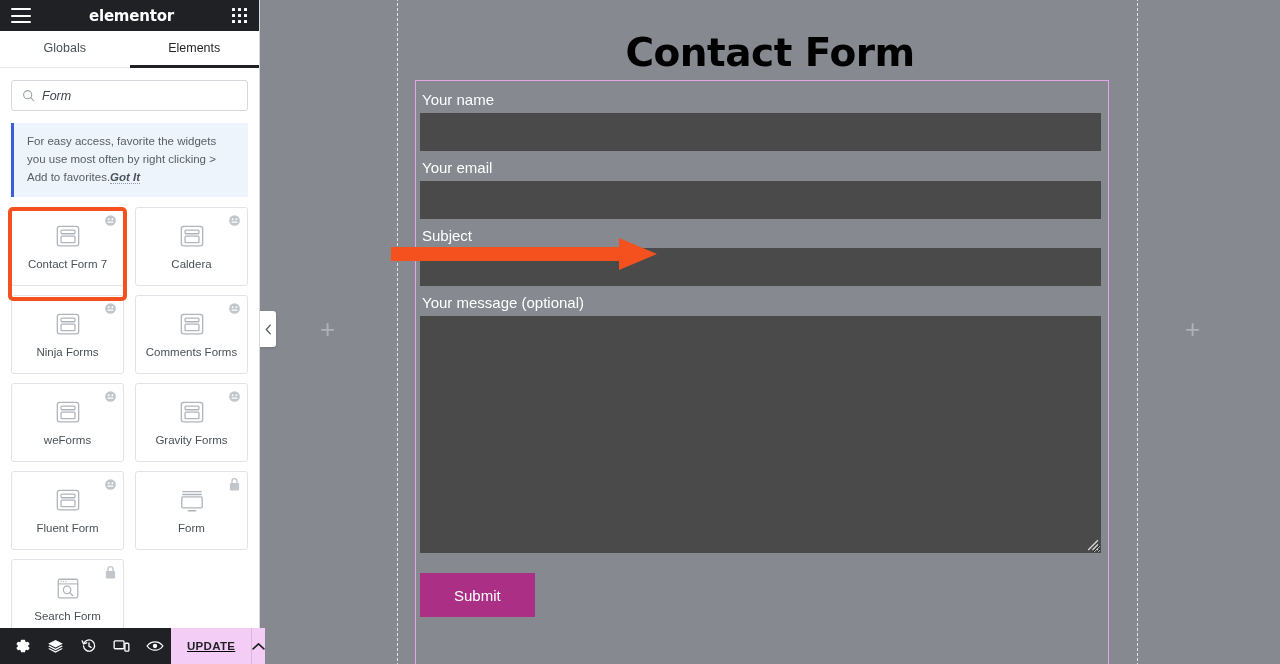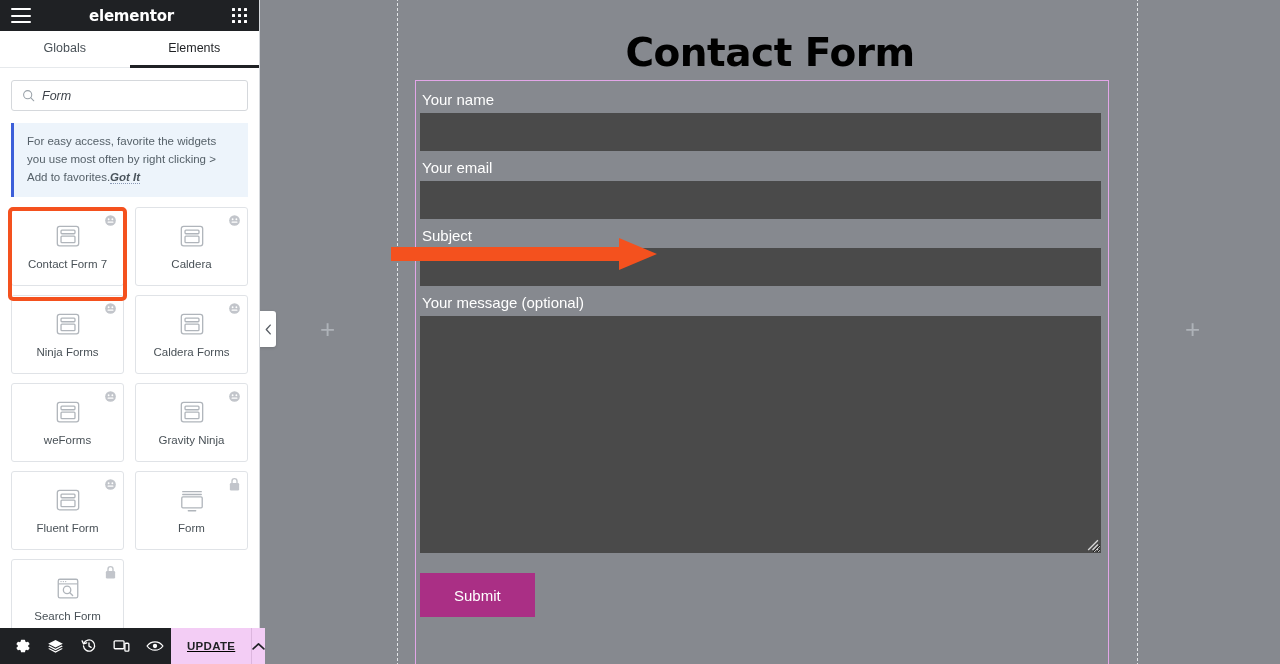--- a/index.html
+++ b/index.html
@@ -313,21 +313,21 @@
             <rect x="4.3" y="9.3" width="7.4" height="1.5" rx=".7" fill="#fff"></rect>
           </svg>
         </div>
         <div class="wicon">
           <svg width="28" height="26" viewBox="0 0 30 28">
             <rect x="3.5" y="2.5" width="23" height="21" rx="2.5" fill="none" stroke="#b0b5bb" stroke-width="1.4"></rect>
             <rect x="7.5" y="6.5" width="15" height="4" rx="1" fill="none" stroke="#b0b5bb" stroke-width="1.4"></rect>
             <rect x="7.5" y="13" width="15" height="7" rx="1" fill="none" stroke="#b0b5bb" stroke-width="1.4"></rect>
           </svg>
         </div>
-        <div class="wlabel">Caldera Forms</div>
+        <div class="wlabel">Comments Forms</div>
       </div>
 
       <div class="widget">
         <div class="badge">
           <svg width="13" height="13" viewBox="0 0 16 16">
             <circle cx="8" cy="8" r="6.6" fill="#b8bcc2"></circle>
             <circle cx="5.7" cy="6.4" r="1.15" fill="#fff"></circle>
             <circle cx="10.3" cy="6.4" r="1.15" fill="#fff"></circle>
             <rect x="4.3" y="9.3" width="7.4" height="1.5" rx=".7" fill="#fff"></rect>
           </svg>
@@ -351,21 +351,21 @@
             <rect x="4.3" y="9.3" width="7.4" height="1.5" rx=".7" fill="#fff"></rect>
           </svg>
         </div>
         <div class="wicon">
           <svg width="28" height="26" viewBox="0 0 30 28">
             <rect x="3.5" y="2.5" width="23" height="21" rx="2.5" fill="none" stroke="#b0b5bb" stroke-width="1.4"></rect>
             <rect x="7.5" y="6.5" width="15" height="4" rx="1" fill="none" stroke="#b0b5bb" stroke-width="1.4"></rect>
             <rect x="7.5" y="13" width="15" height="7" rx="1" fill="none" stroke="#b0b5bb" stroke-width="1.4"></rect>
           </svg>
         </div>
-        <div class="wlabel">Gravity Ninja</div>
+        <div class="wlabel">Gravity Forms</div>
       </div>
 
       <div class="widget">
         <div class="badge">
           <svg width="13" height="13" viewBox="0 0 16 16">
             <circle cx="8" cy="8" r="6.6" fill="#b8bcc2"></circle>
             <circle cx="5.7" cy="6.4" r="1.15" fill="#fff"></circle>
             <circle cx="10.3" cy="6.4" r="1.15" fill="#fff"></circle>
             <rect x="4.3" y="9.3" width="7.4" height="1.5" rx=".7" fill="#fff"></rect>
           </svg>

